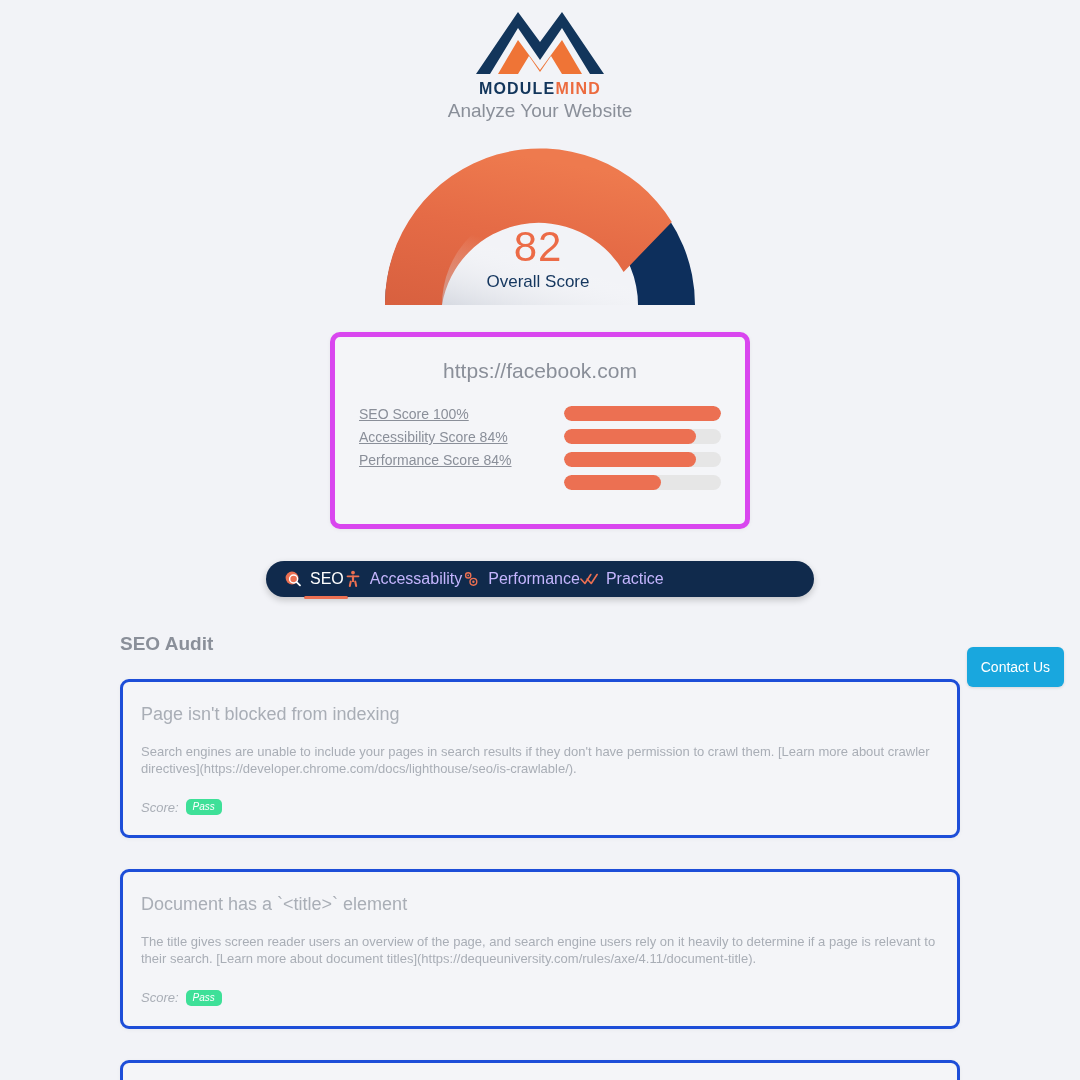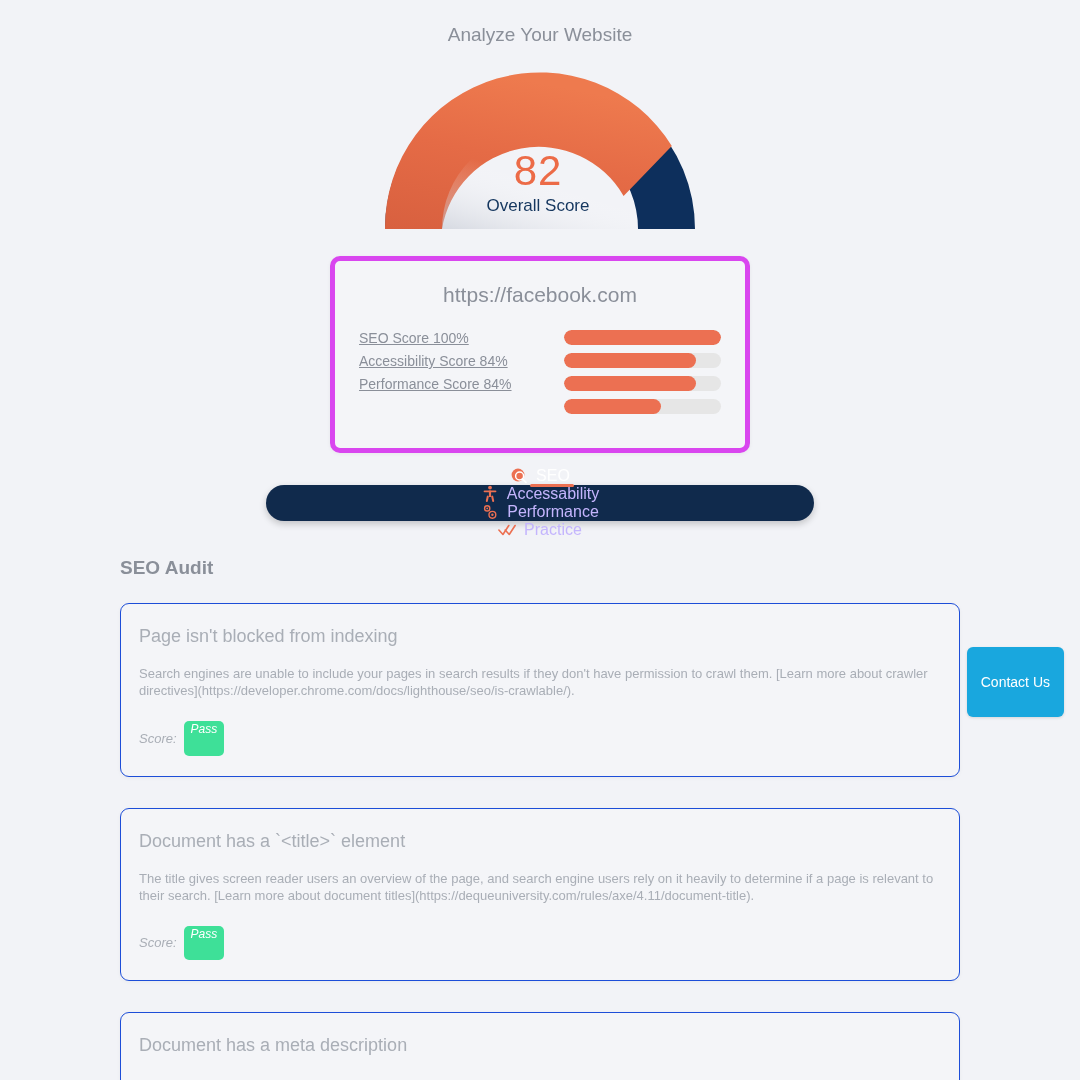--- a/index.html
+++ b/index.html
@@ -115,24 +115,23 @@
 
   
   .tabbar {
     width: 548px;
     margin: 32px auto 16px;
     background: #102a4c;
     border-radius: 22px;
     height: 36px;
     display: flex;
     align-items: center;
-    justify-content: center;
+    justify-content: flex-start;
     box-shadow: 0 3px 7px rgba(0,0,0,0.20);
     padding: 0 18px;
-    flex-direction: column;
   }
   .tab {
     display: flex;
     align-items: center;
     gap: 8px;
     height: 36px;
     position: relative;
     cursor: pointer;
   }
   .tab-label {
@@ -168,21 +167,21 @@
     padding-left: 0;
   }
 
   
   .audit-list {
     width: 840px;
     margin: 24px auto 0;
   }
   .audit-card {
     background: #f4f5f8;
-    border: 1px solid #1d4ed8;
+    border: 3px solid #1d4ed8;
     border-radius: 9px;
     box-shadow: 0 1px 4px rgba(0,0,0,0.045);
     padding: 22px 18px 20px;
     margin-bottom: 31px;
   }
   .audit-title {
     font-size: 18px;
     color: #a9aeb6;
     margin-bottom: 18px;
   }
@@ -198,46 +197,57 @@
     gap: 7px;
     font-style: italic;
   }
   .audit-score-label {
     font-size: 13px;
     color: #a9aeb6;
   }
   .badge-pass {
     background: #3ee098;
     color: #ffffff;
-    font-size: 12px;
+    font-size: 10px;
     border-radius: 5px;
-    padding: 2px 7px 19px;
+    padding: 2px 7px 3px;
     line-height: 1.1;
   }
 
   
   .contact-btn {
     position: absolute;
     right: 16px;
     top: 647px;
     background: #19a7de;
     color: #ffffff;
     border: none;
     border-radius: 6px;
     font-size: 14px;
     font-family: "Liberation Sans", sans-serif;
-    padding: 27px 14px;
+    padding: 12px 14px;
     cursor: pointer;
     box-shadow: 0 1px 3px rgba(0,0,0,0.12);
   }
 </style>
 </head>
 <body>
 
 <div class="header">
+  <div class="logo-wrap">
+    <svg class="logo-mark" width="128" height="72" viewBox="0 0 128 72">
+
+      <polygon points="0,62 14,62 42,16 64,48 86,16 114,62 128,62 86,0 64,30 42,0" fill="#12355b"></polygon>
+
+      <polygon points="22,62 42,28 64,58 86,28 106,62 86,62 75,44 64,60 53,44 42,62" fill="#ef7436"></polygon>
+    </svg>
+    <div class="logo-text">
+      <span class="module">MODULE</span><span class="mind">MIND</span>
+    </div>
+  </div>
   <div class="tagline">Analyze Your Website</div>
 </div>
 
 <div class="gauge-wrap">
   <svg class="gauge-svg" width="320" height="170" viewBox="0 0 320 170">
     <defs>
       <linearGradient id="gshine" x1="0" y1="1" x2="0.6" y2="0">
         <stop offset="0%" stop-color="#bfc4cf" stop-opacity="0.55"></stop>
         <stop offset="60%" stop-color="#ffffff" stop-opacity="0"></stop>
       </linearGradient>

